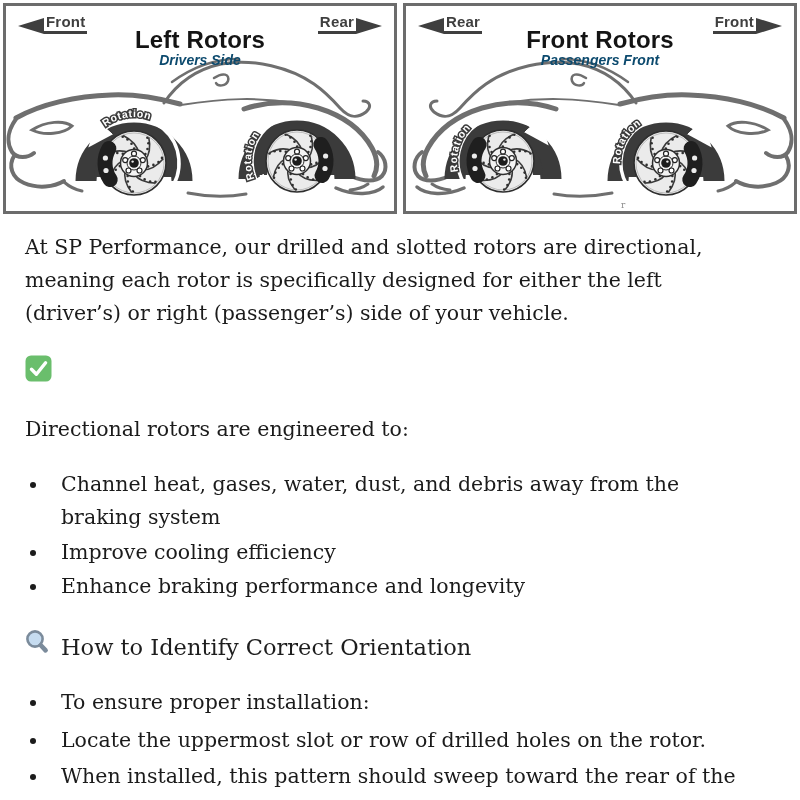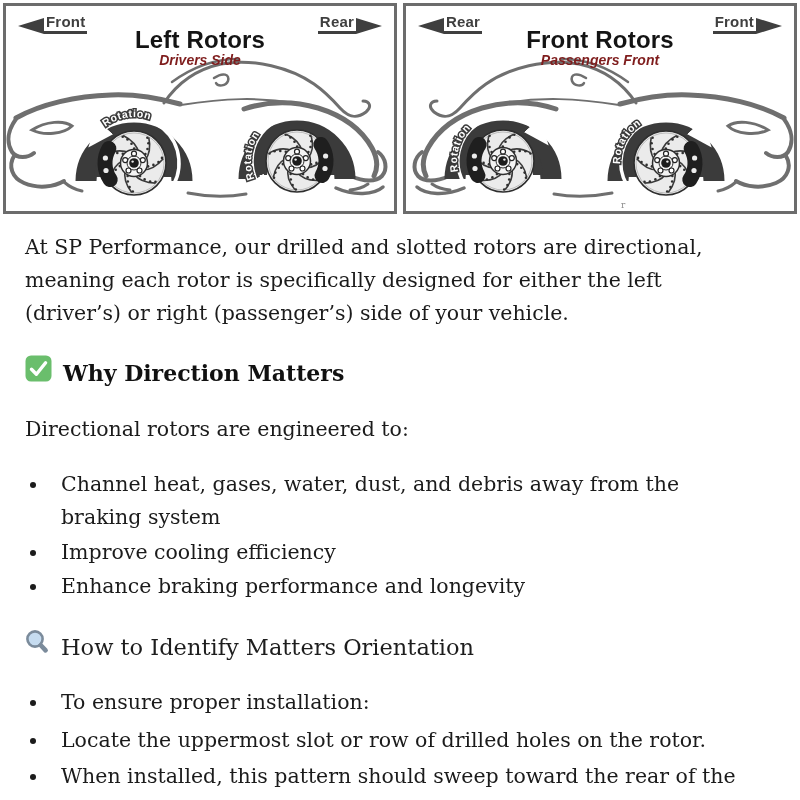--- a/index.html
+++ b/index.html
@@ -10,21 +10,21 @@
   .panel{position:relative;width:388px;height:205px;border:3px solid #6c6c6c;background:#fff;overflow:hidden;}
   .panel-header{position:absolute;top:7px;left:0;width:100%;display:flex;justify-content:space-between;
     padding:0 12px;box-sizing:border-box;z-index:3;}
   .dir{display:flex;align-items:flex-end;color:#3f3f3f;}
   .dir .lbl{font-weight:bold;font-size:15px;border-bottom:3px solid #3f3f3f;padding:0 2px 1px 2px;letter-spacing:.2px;}
   .tri{width:0;height:0;border-top:8px solid transparent;border-bottom:8px solid transparent;margin-bottom:0px;}
   .tri-left{border-right:26px solid #3f3f3f;}
   .tri-right{border-left:26px solid #3f3f3f;}
   .panel-title{position:absolute;top:0;left:0;width:100%;text-align:center;z-index:2;pointer-events:none;margin-top:20px;}
   .panel-title .t{font-size:24px;font-weight:bold;color:#141414;letter-spacing:.2px;}
-  .panel-title .s{font-size:14px;font-weight:bold;font-style:italic;color:#7f1d1d;margin-top:-2px;}
+  .panel-title .s{font-size:14px;font-weight:bold;font-style:italic;color:#0c4a6e;margin-top:-2px;}
   .panel svg.scene{position:absolute;left:0;top:0;z-index:1;}
   .corner-mark{position:absolute;left:215px;top:194px;font:9px "DejaVu Serif",serif;color:#8d8d8d;z-index:2;}
 
   
   .article{padding:17px 45px 0 25px;font-family:"DejaVu Serif",serif;font-size:20.5px;line-height:1.6;color:#1b1b1b;}
   .article p{margin:0 0 22px 0;max-width:730px;}
   .sec-head{display:flex;align-items:center;gap:11px;margin:26px 0 21px 0;max-width:730px;}
   .sec-head.bold .sec-title{font-weight:bold;font-size:22px;color:#111;}
   .sec-head.plain .sec-title{font-weight:normal;font-size:22.5px;color:#1d1d1d;}
   .sec-head .emoji{flex:0 0 auto;display:inline-block;}
@@ -351,39 +351,38 @@
 
   <p>At SP Performance, our drilled and slotted rotors are directional, meaning each rotor is specifically designed for either the left (driver’s) or right (passenger’s) side of your vehicle.</p>
 
   <div class="sec-head bold">
     <span class="emoji">
       <svg width="27" height="27" viewBox="0 0 27 27">
         <rect x="0.5" y="0.5" width="26" height="26" rx="5.5" fill="#6abe6c"></rect>
         <path d="M6.5,14.2 L11.4,19.2 L20.6,7.8" fill="none" stroke="#fff" stroke-width="3.4" stroke-linecap="round" stroke-linejoin="round"></path>
       </svg>
     </span>
-    <span class="sec-title">Why Direction Matters</span>
   </div>
 
   <p class="lead">Directional rotors are engineered to:</p>
 
   <ul>
     <li>Channel heat, gases, water, dust, and debris away from the braking system</li>
     <li>Improve cooling efficiency</li>
     <li>Enhance braking performance and longevity</li>
   </ul>
 
   <div class="sec-head plain">
     <span class="emoji">
       <svg width="25" height="26" viewBox="0 0 25 26">
         <circle cx="10" cy="10" r="7.6" fill="#c6dcf0" stroke="#7b8b9b" stroke-width="2.6"></circle>
         <line x1="15.8" y1="16.2" x2="20.6" y2="21.4" stroke="#7b8b9b" stroke-width="4.6" stroke-linecap="round"></line>
       </svg>
     </span>
-    <span class="sec-title">How to Identify Matters Orientation</span>
+    <span class="sec-title">How to Identify Correct Orientation</span>
   </div>
 
   <ul style="margin-top:18px;">
     <li style="margin-bottom:5px;">To ensure proper installation:</li>
     <li style="margin-bottom:3px;">Locate the uppermost slot or row of drilled holes on the rotor.</li>
     <li>When installed, this pattern should sweep toward the rear of the vehicle.</li>
   </ul>
 
 </div>
 

